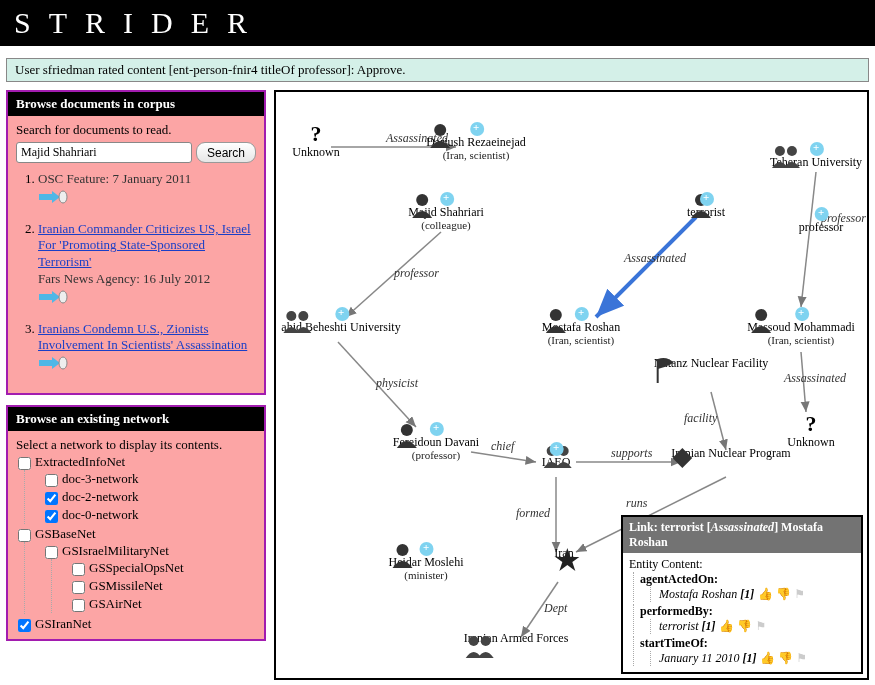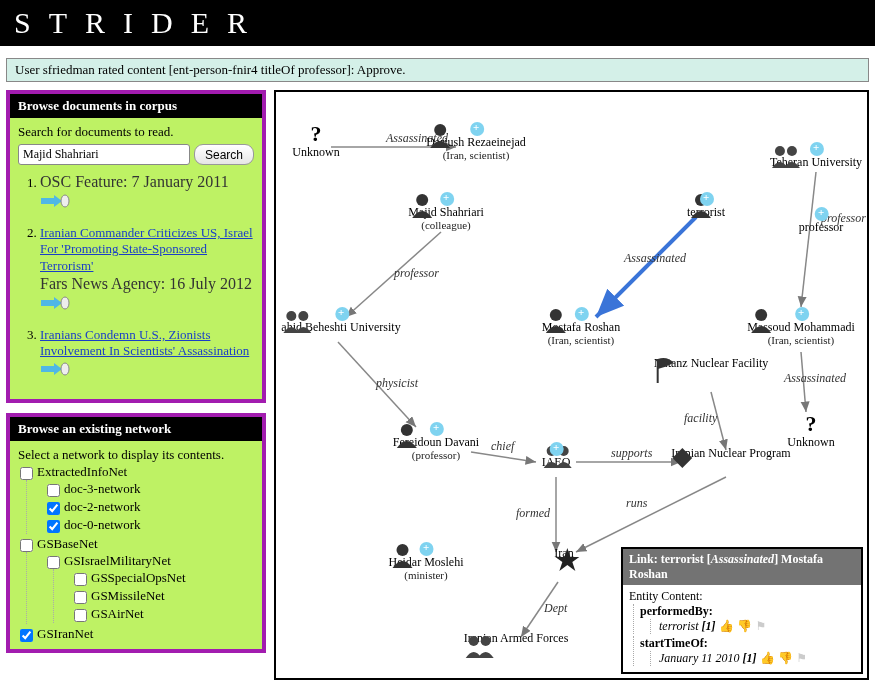--- a/index.html
+++ b/index.html
@@ -1,30 +1,30 @@
 <!DOCTYPE html>
 <html><head>
 <meta charset="utf-8">
 <style>
 * { box-sizing: border-box; margin: 0; padding: 0; }
 body { font-family: Georgia, "Times New Roman", serif; font-size: 13px; background: #fff; color: #000; width: 875px; }
 .topbar { background: #000; color: #fff; padding: 6px 14px; font-size: 30px; letter-spacing: 18px; font-weight: normal; }
 .notice { background: #d4f0e8; border: 1px solid #888; padding: 3px 8px; margin: 12px 6px 8px 6px; font-size: 13px; }
 .layout { display: flex; gap: 8px; padding: 0 6px 6px 6px; }
 .sidebar { width: 260px; display: flex; flex-direction: column; gap: 10px; }
-.panel { border: 4px solid #a21caf; background: #bef264; }
+.panel { border: 2px solid #a21caf; background: #fca5a5; }
 .panel-hd { background: #000; color: #fff; font-weight: bold; padding: 4px 8px; font-size: 13px; }
 .panel-bd { padding: 6px 8px; }
 .search-row { display: flex; gap: 4px; margin: 4px 0 8px 0; }
 .search-row input[type=text] { flex: 1; border: 1px solid #888; border-radius: 3px; padding: 2px 4px; font-family: inherit; font-size: 12px; }
 .search-row button { border: 1px solid #999; border-radius: 9px; background: linear-gradient(#fff,#e6e6e6); padding: 2px 10px; font-size: 12px; cursor: pointer; font-family: Arial, sans-serif; }
 ol.doclist { padding-left: 22px; }
 ol.doclist li { margin-bottom: 12px; }
 .doclink { color: #1a3fc7; text-decoration: underline; cursor: pointer; line-height: 1.25; }
-.docsrc { font-size: 16px; color: #333; margin-top: 1px; }
+.docsrc { font-size: 13px; color: #333; margin-top: 1px; }
 .docicon { margin-top: 2px; }
 .tree { list-style: none; padding-left: 0; }
 .tree ul { list-style: none; padding-left: 18px; border-left: 1px dotted #aaa; margin-left: 6px; }
 .tree li { padding: 1px 0 1px 2px; position: relative; }
 .tree input[type=checkbox] { margin-right: 4px; vertical-align: middle; }
 .canvas { flex: 1; border: 2px solid #000; position: relative; height: 590px; background: #fff; overflow: hidden; }
 .canvas svg { position: absolute; left: 0; top: 0; }
 .node { position: absolute; text-align: center; font-size: 12px; line-height: 1.1; transform: translate(-50%, 0); }
 .nlabel { white-space: nowrap; }
 .sublabel { font-size: 11px; color: #222; }
@@ -279,20 +279,23 @@
         </svg>
       <div class="nlabel">Iranian Armed Forces</div>
     </div>
 
     <div class="details">
       <div class="details-hd">
         <span>Link: terrorist [</span><em>Assassinated</em><span>] Mostafa Roshan</span>
       </div>
       <div class="details-bd">
         <div>Entity Content:</div>
+        <div class="details-row"><b>agentActedOn:</b>
+          <div class="details-sub"><span>Mostafa Roshan</span> <b>[1]</b><span class="votes">👍 👎 ⚑</span></div>
+        </div>
         <div class="details-row"><b>performedBy:</b>
           <div class="details-sub"><span>terrorist</span> <b>[1]</b><span class="votes">👍 👎 ⚑</span></div>
         </div>
         <div class="details-row"><b>startTimeOf:</b>
           <div class="details-sub"><span>January 11 2010</span> <b>[1]</b><span class="votes">👍 👎 ⚑</span></div>
         </div>
       </div>
     </div>
   </div>
 </div>

